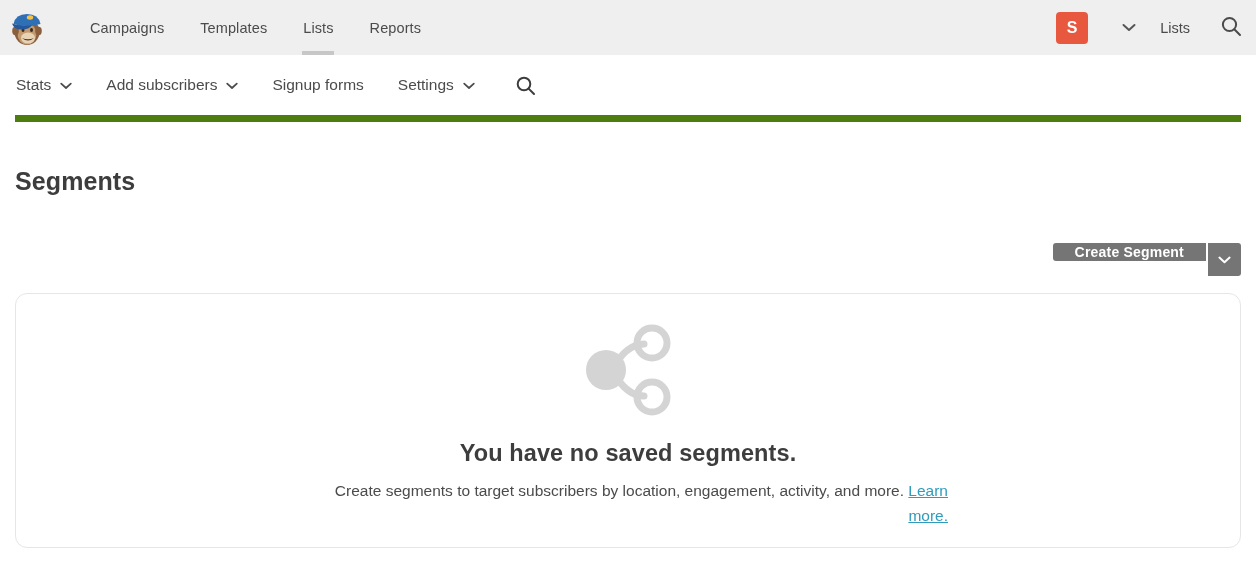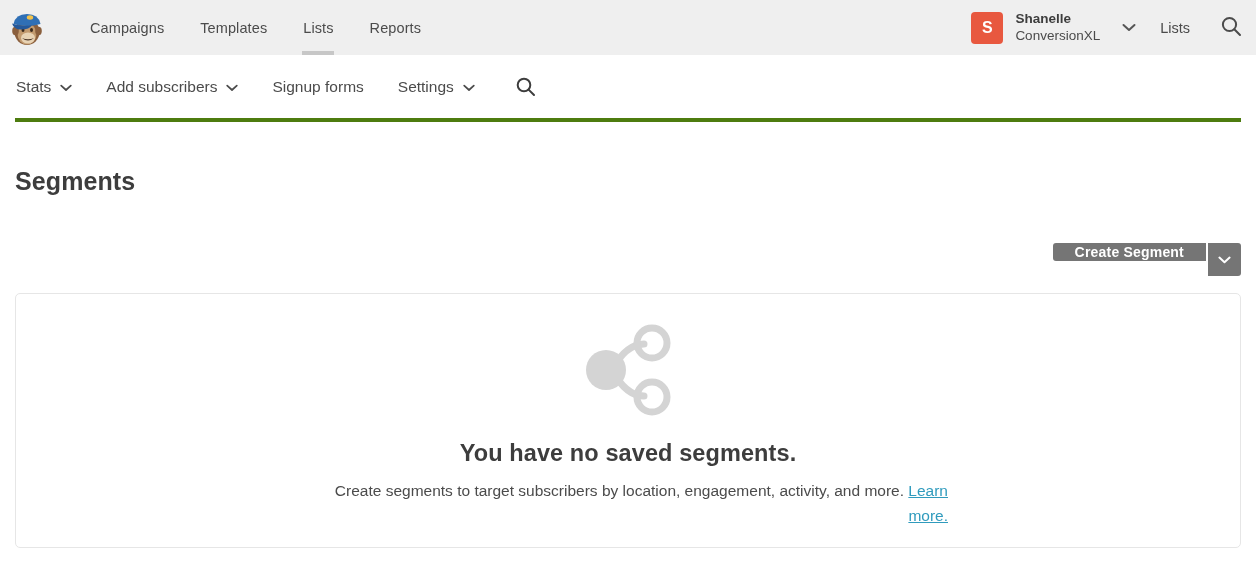--- a/index.html
+++ b/index.html
@@ -108,21 +108,21 @@
   }
 
   .icon-search { cursor: pointer; display: block; }
 
   
   .sub-nav-wrap { width: 1256px; padding: 0 15px; }
   .sub-nav {
     height: 67px;
     display: flex;
     align-items: center;
-    border-bottom: 4px solid #4d7c0f;
+    border-bottom: 7px solid #4d7c0f;
   }
   .sub-item {
     display: flex;
     align-items: center;
     font-size: 15.5px;
     color: #4b4b4b;
     margin-right: 34px;
     cursor: pointer;
     white-space: nowrap;
   }
@@ -183,21 +183,21 @@
     line-height: 1;
     display: flex;
     align-items: center;
     justify-content: center;
   }
 
   
   .card {
     margin-top: 17px;
     border: 1px solid #e6e6e6;
-    border-radius: 5px;
+    border-radius: 12px;
     height: 255px;
     background: #ffffff;
     display: flex;
     flex-direction: column;
     align-items: center;
     padding-top: 24px;
   }
 
   .empty-illus { margin-bottom: 14px; }
 
@@ -260,24 +260,20 @@
     <div class="nav-item active">
       <span>Lists</span>
     </div>
     <div class="nav-item">
       <span>Reports</span>
     </div>
   </nav>
 
   <div class="header-right">
     <div class="avatar">S</div>
-    <div class="account-block">
-      <span class="account-name">Shanelle</span>
-      <span class="account-org">ConversionXL</span>
-    </div>
     <span class="chevron-sm">
       <svg width="14" height="9" viewBox="0 0 14 9">
           <path d="M1.5 2 L7 7 L12.5 2" stroke="#555" stroke-width="2" fill="none" stroke-linecap="round" stroke-linejoin="round"></path>
         </svg>
     </span>
     <span class="help-link">Lists</span>
     <span class="icon-search">
       <svg width="22" height="22" viewBox="0 0 22 22">
         <circle cx="9.5" cy="9.5" r="6.6" stroke="#4b4b4b" stroke-width="2" fill="none"></circle>
         <line x1="14.3" y1="14.3" x2="20" y2="20" stroke="#4b4b4b" stroke-width="2" stroke-linecap="round"></line>

